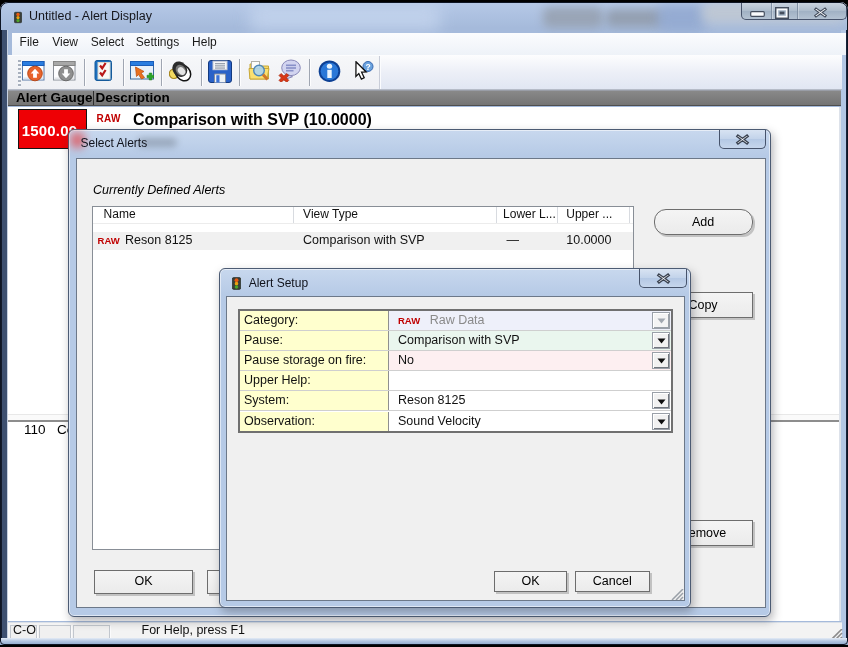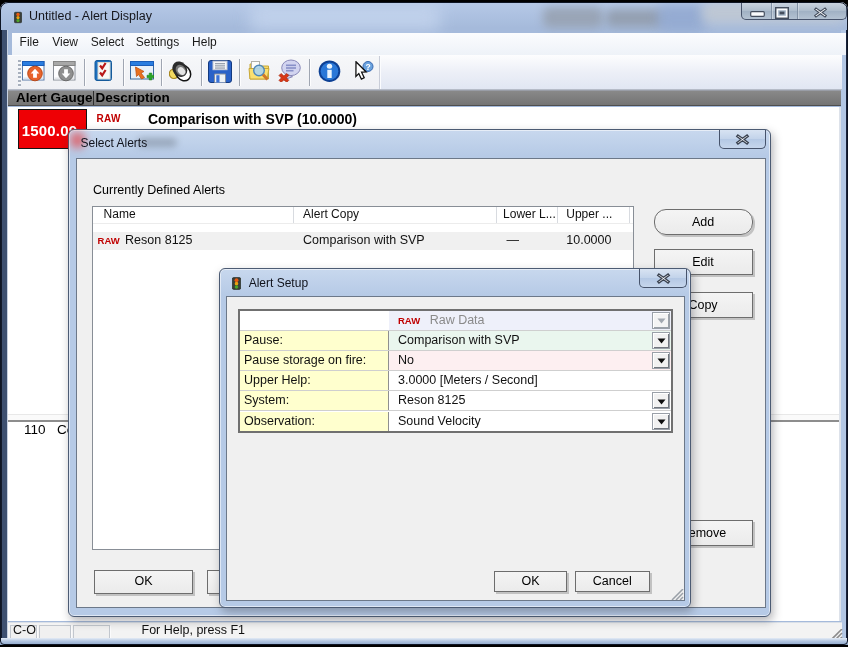--- a/index.html
+++ b/index.html
@@ -192,21 +192,21 @@
     <div id="thead">
       <div class="t" style="left:8px;">Alert Gauge</div>
       <div class="abs" style="left:84.5px;top:0;width:1.5px;height:14px;background:#2e2e2e;"></div>
       <div class="t" style="left:87.5px;">Description</div>
     </div>
     <div id="content">
       <div id="gauge1">
           <span>1500.09</span>
         </div>
       <div class="abs" style="left:88.6px;top:5.5px;font-weight:bold;font-size:10px;color:#c00000;letter-spacing:0.3px;">RAW</div>
-      <div class="abs" style="left:140px;top:4px;font-weight:bold;font-size:14px;color:#000;">Comparison with SVP (10.0000)</div>
+      <div class="abs" style="left:125px;top:4px;font-weight:bold;font-size:16px;color:#000;">Comparison with SVP (10.0000)</div>
       <div class="splitter"></div>
       <div class="abs" style="left:16px;top:315px;font-size:13.5px;color:#000;">110</div>
       <div class="abs" style="left:49px;top:315px;font-size:13.5px;color:#000;">Co</div>
     </div>
     <div id="rightedge"></div>
     <div id="status">
       <div class="pane" style="left:2px;width:25px;"></div>
       <div class="pane" style="left:30.5px;width:30px;"></div>
       <div class="pane" style="left:64.5px;width:35px;"></div>
       <div class="abs" style="left:5px;top:0.5px;">C-O</div>
@@ -226,41 +226,40 @@
   <div class="dlg" id="dlg1" style="left:68px;top:129px;width:701px;height:486px;">
     <div class="blob" style="left:1px;top:2px;width:15px;height:16px;background:rgba(235,25,25,.55);filter:blur(4px);"></div>
     <div class="blob" style="left:68px;top:8px;width:40px;height:9px;background:#717d8d;filter:blur(3.5px);opacity:.5;"></div>
     <div class="dlgtitle" style="left:11.5px;top:5.5px;">Select Alerts</div>
     <div class="xbtn" style="left:650px;width:45px;">
       <svg class="abs" style="left:15px;top:4px" width="15" height="11" viewBox="0 0 14 12">
           <path d="M2 1 L7 4.6 L12 1 L13.4 2.6 L8.8 6 L13.4 9.4 L12 11 L7 7.4 L2 11 L0.6 9.4 L5.2 6 L0.6 2.6 Z" fill="#f5f7fa" stroke="#39414f" stroke-width="1.4"></path>
         </svg>
     </div>
     <div class="client" style="left:7px;top:28px;width:688px;height:448px;">
-      <div class="abs" style="left:16px;top:24px;font-size:12.5px;color:#000;">Currently Defined Alerts</div>
+      <div class="abs" style="left:16px;top:24px;font-size:12.5px;color:#000;font-style:italic;">Currently Defined Alerts</div>
       <div class="abs" style="left:14.6px;top:47px;width:540px;height:342px;background:#fff;border:1px solid #888e96;">
         <div class="abs" style="left:0;top:0;width:100%;height:16px;border-bottom:1px solid #ececec;"></div>
         <div class="abs" style="left:200px;top:0;width:1px;height:16px;background:#d8dbe0;"></div>
         <div class="abs" style="left:403.5px;top:0;width:1px;height:16px;background:#d8dbe0;"></div>
         <div class="abs" style="left:464.6px;top:0;width:1px;height:16px;background:#d8dbe0;"></div>
         <div class="abs" style="left:536.9px;top:0;width:1px;height:16px;background:#d8dbe0;"></div>
         <div class="abs" style="left:11px;top:-0.5px;font-size:12px;color:#111;">Name</div>
-        <div class="abs" style="left:210.5px;top:-0.5px;font-size:12px;color:#111;">Alert Copy</div>
+        <div class="abs" style="left:210.5px;top:-0.5px;font-size:12px;color:#111;">View Type</div>
         <div class="abs" style="left:410.5px;top:-0.5px;font-size:12px;color:#111;">Lower L...</div>
         <div class="abs" style="left:473.7px;top:-0.5px;font-size:12px;color:#111;">Upper ...</div>
         <div class="abs" style="left:0;top:25px;width:100%;height:18px;background:#f0f0f0;">
           <div class="abs" style="left:5px;top:3px;font-weight:bold;font-size:9.5px;color:#c00000;">RAW</div>
           <div class="abs" style="left:32.5px;top:0.5px;font-size:12.5px;color:#111;">Reson 8125</div>
           <div class="abs" style="left:210.5px;top:0.5px;font-size:12.5px;color:#111;">Comparison with SVP</div>
           <div class="abs" style="left:414px;top:0.5px;font-size:12.5px;color:#111;">—</div>
           <div class="abs" style="left:473.7px;top:0.5px;font-size:12.5px;color:#111;">10.0000</div>
         </div>
       </div>
       <div class="btn" style="left:576.5px;top:50px;width:97px;height:24px;line-height:24px;border-radius:12px;">Add</div>
-      <div class="btn" style="left:576.5px;top:90px;width:97px;height:24px;line-height:24px;">Edit</div>
       <div class="btn" style="left:576.5px;top:133px;width:97px;height:24px;line-height:24px;">Copy</div>
       <div class="btn" style="left:576.5px;top:361px;width:97px;height:24px;line-height:24px;">Remove</div>
       <div class="btn" style="left:17px;top:411px;width:97px;height:21.5px;line-height:21.5px;">OK</div>
       <div class="btn" style="left:130px;top:411px;width:97px;height:21.5px;line-height:21.5px;">Cancel</div>
     </div>
   </div>
 
   <div class="dlg" id="dlg2" style="left:219px;top:268px;width:470px;height:338px;">
     <svg class="abs" style="left:11.6px;top:7px;" width="9" height="15" viewBox="0 0 13 18">
       <rect x="0.5" y="0.5" width="12" height="17" rx="2" fill="#3a3f3a" stroke="#23281f" stroke-width="1"></rect>
@@ -270,20 +269,21 @@
     </svg>
     <div class="dlgtitle" style="left:28.7px;top:7px;">Alert Setup</div>
     <div class="xbtn" style="left:418.5px;width:46px;">
       <svg class="abs" style="left:16px;top:4px" width="15" height="11" viewBox="0 0 14 12">
           <path d="M2 1 L7 4.6 L12 1 L13.4 2.6 L8.8 6 L13.4 9.4 L12 11 L7 7.4 L2 11 L0.6 9.4 L5.2 6 L0.6 2.6 Z" fill="#f5f7fa" stroke="#39414f" stroke-width="1.4"></path>
         </svg>
     </div>
     <div class="client" style="left:6px;top:27px;width:457px;height:303px;">
       <div class="abs" style="left:11px;top:11.5px;width:431px;height:120.5px;border:2px solid #707070;background:#fff;" id="ftable">
         <div class="frow" style="top:0;">
+          <div class="flabel">Category:</div>
           <div class="fval" style="background:#eef0fa;">
             <span style="font-weight:bold;font-size:9.5px;color:#c00000;">RAW</span>
             <span style="color:#8a8a8a;margin-left:6px;">Raw Data</span>
             <div class="ddbtn" style="background:#f4f4f4;box-shadow:inset 1px 1px 0 #ffffff, inset -1px -1px 0 #9aa0a8;">
               <svg width="9" height="6" viewBox="0 0 9 6">
                   <path d="M0.5 0.5 h8 l-4 5 Z" fill="#a2a8b0"></path>
                 </svg>
             </div>
           </div>
         </div>
@@ -302,21 +302,20 @@
           <div class="fval" style="background:#fdeff1;">No
             <div class="ddbtn">
                 <svg width="9" height="6" viewBox="0 0 9 6">
                   <path d="M0.5 0.5 h8 l-4 5 Z" fill="#101010"></path>
                 </svg>
               </div>
           </div>
         </div>
         <div class="frow" style="top:60.6px;">
           <div class="flabel">Upper Help:</div>
-          <div class="fval" style="background:#fff;">3.0000 [Meters / Second]</div>
         </div>
         <div class="frow" style="top:80.8px;">
           <div class="flabel">System:</div>
           <div class="fval" style="background:#fff;">Reson 8125
             <div class="ddbtn">
                 <svg width="9" height="6" viewBox="0 0 9 6">
                   <path d="M0.5 0.5 h8 l-4 5 Z" fill="#101010"></path>
                 </svg>
               </div>
           </div>

